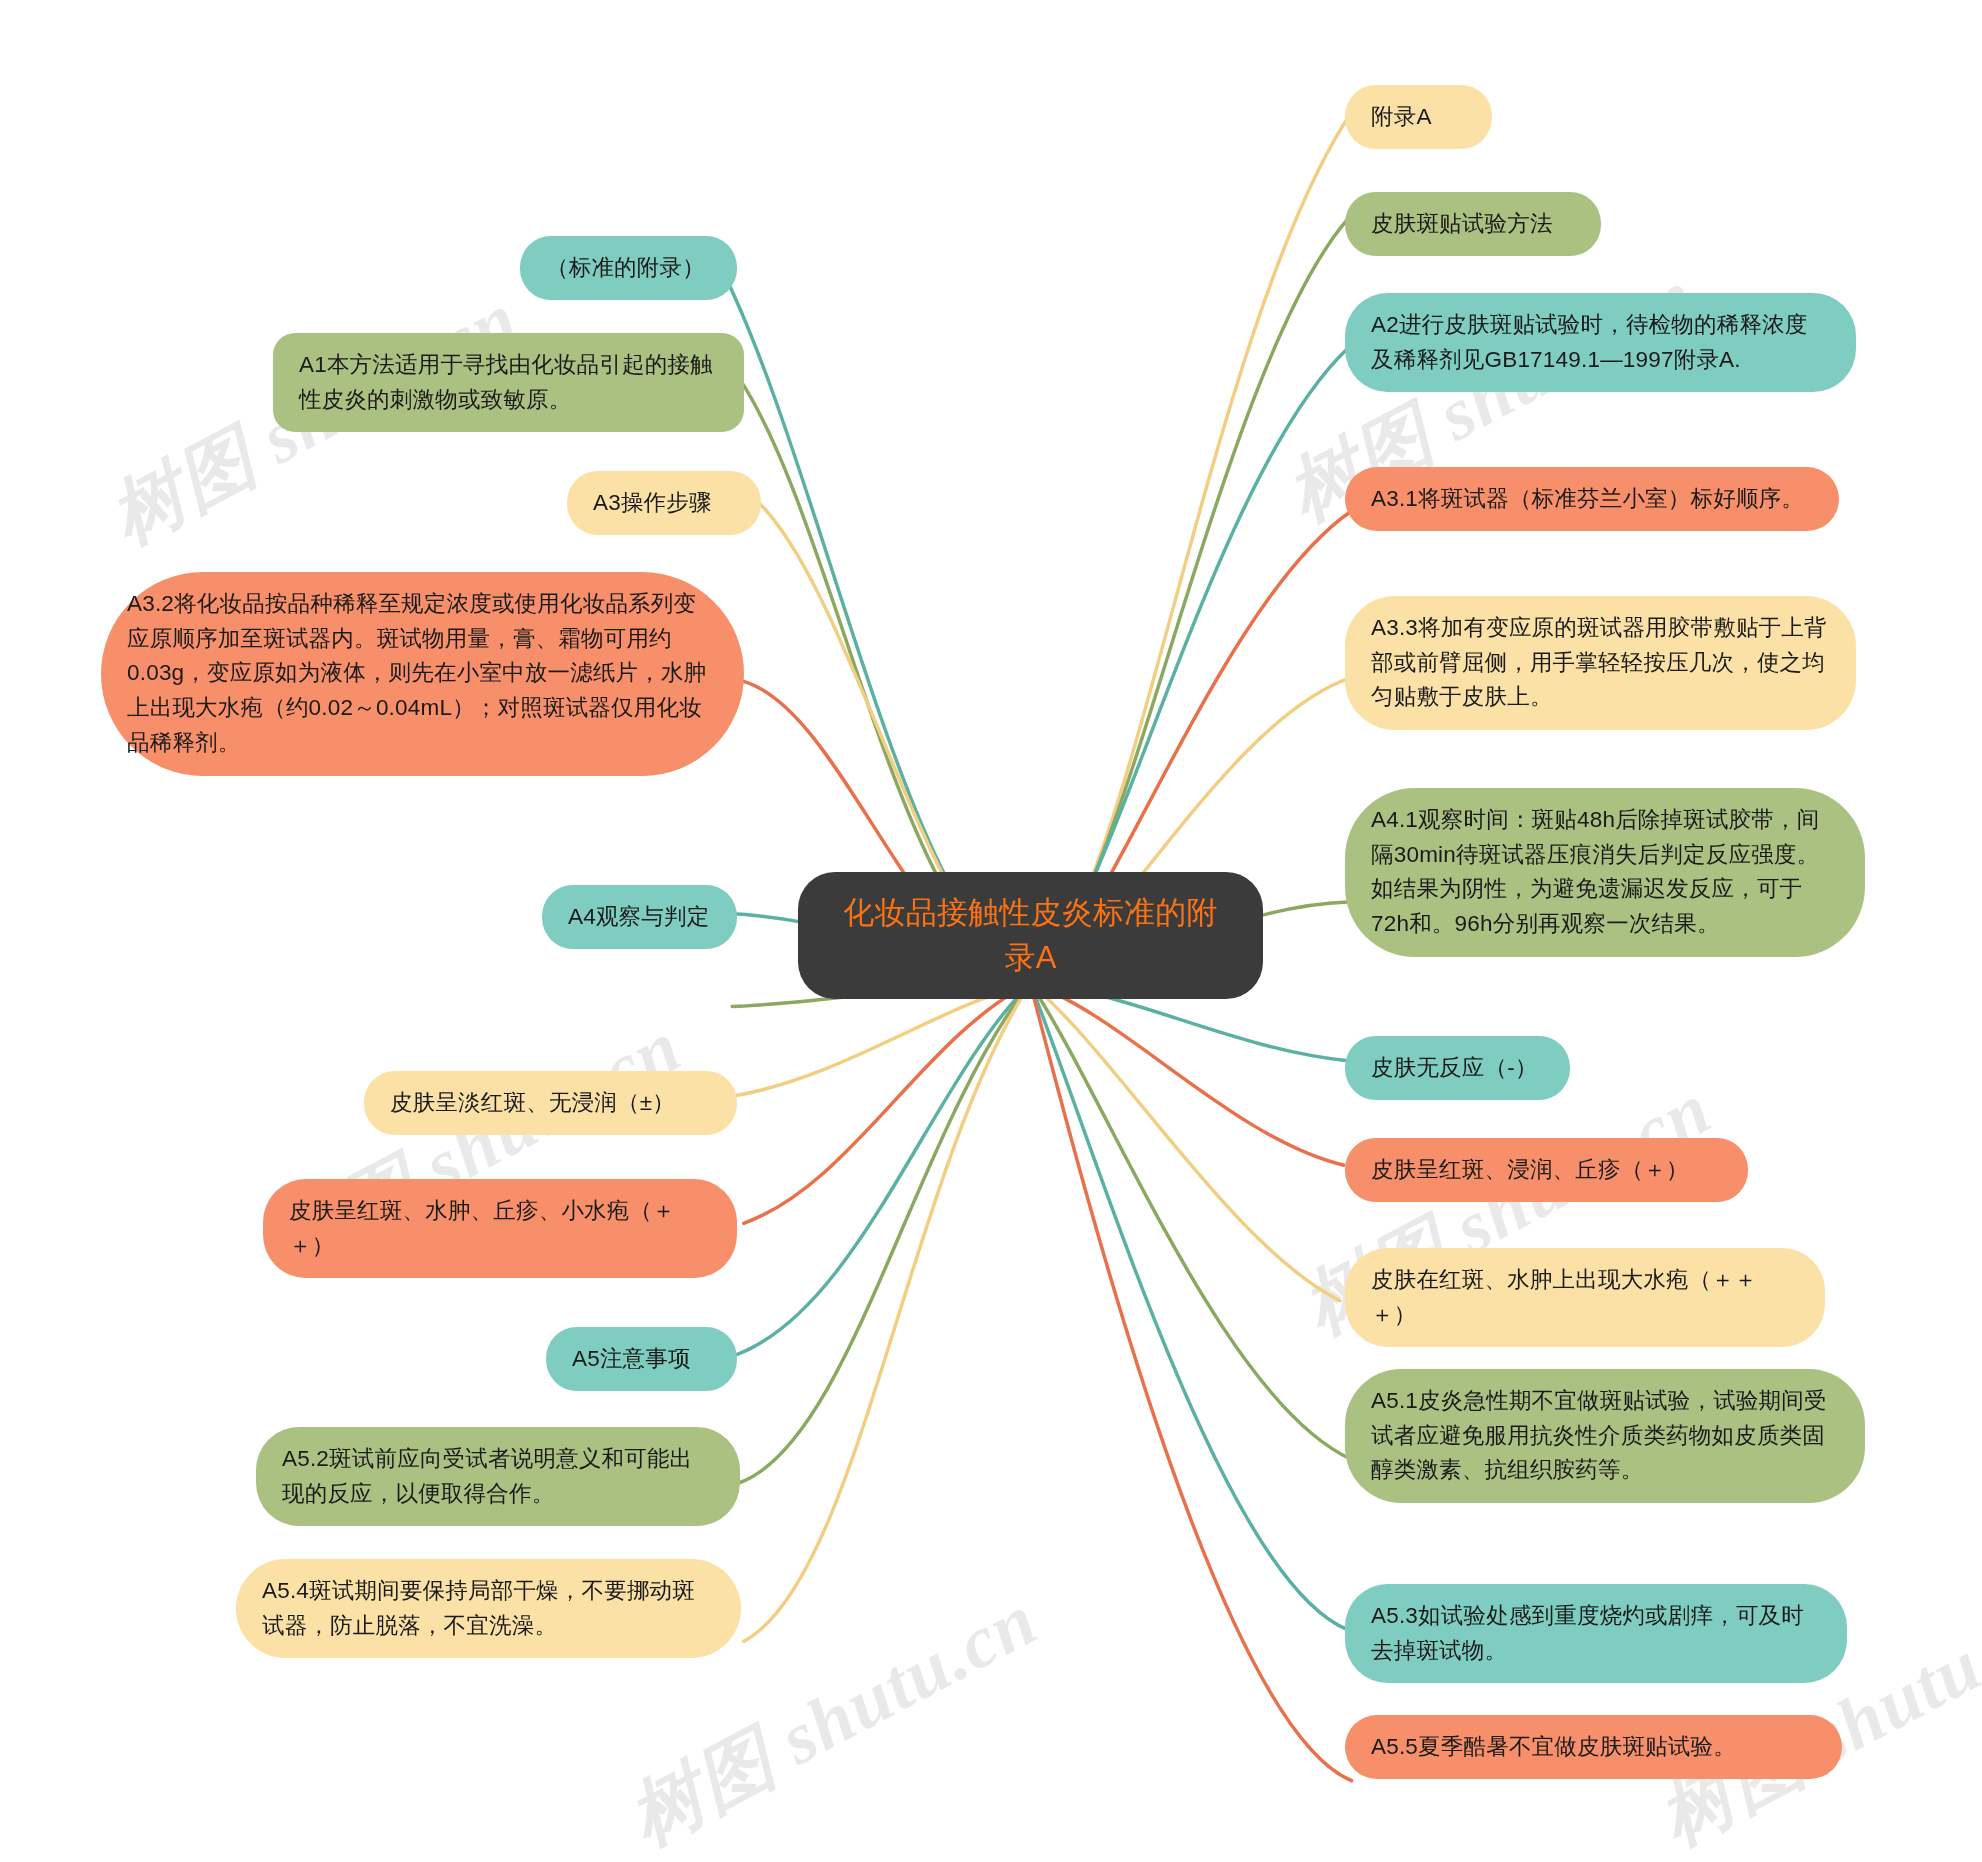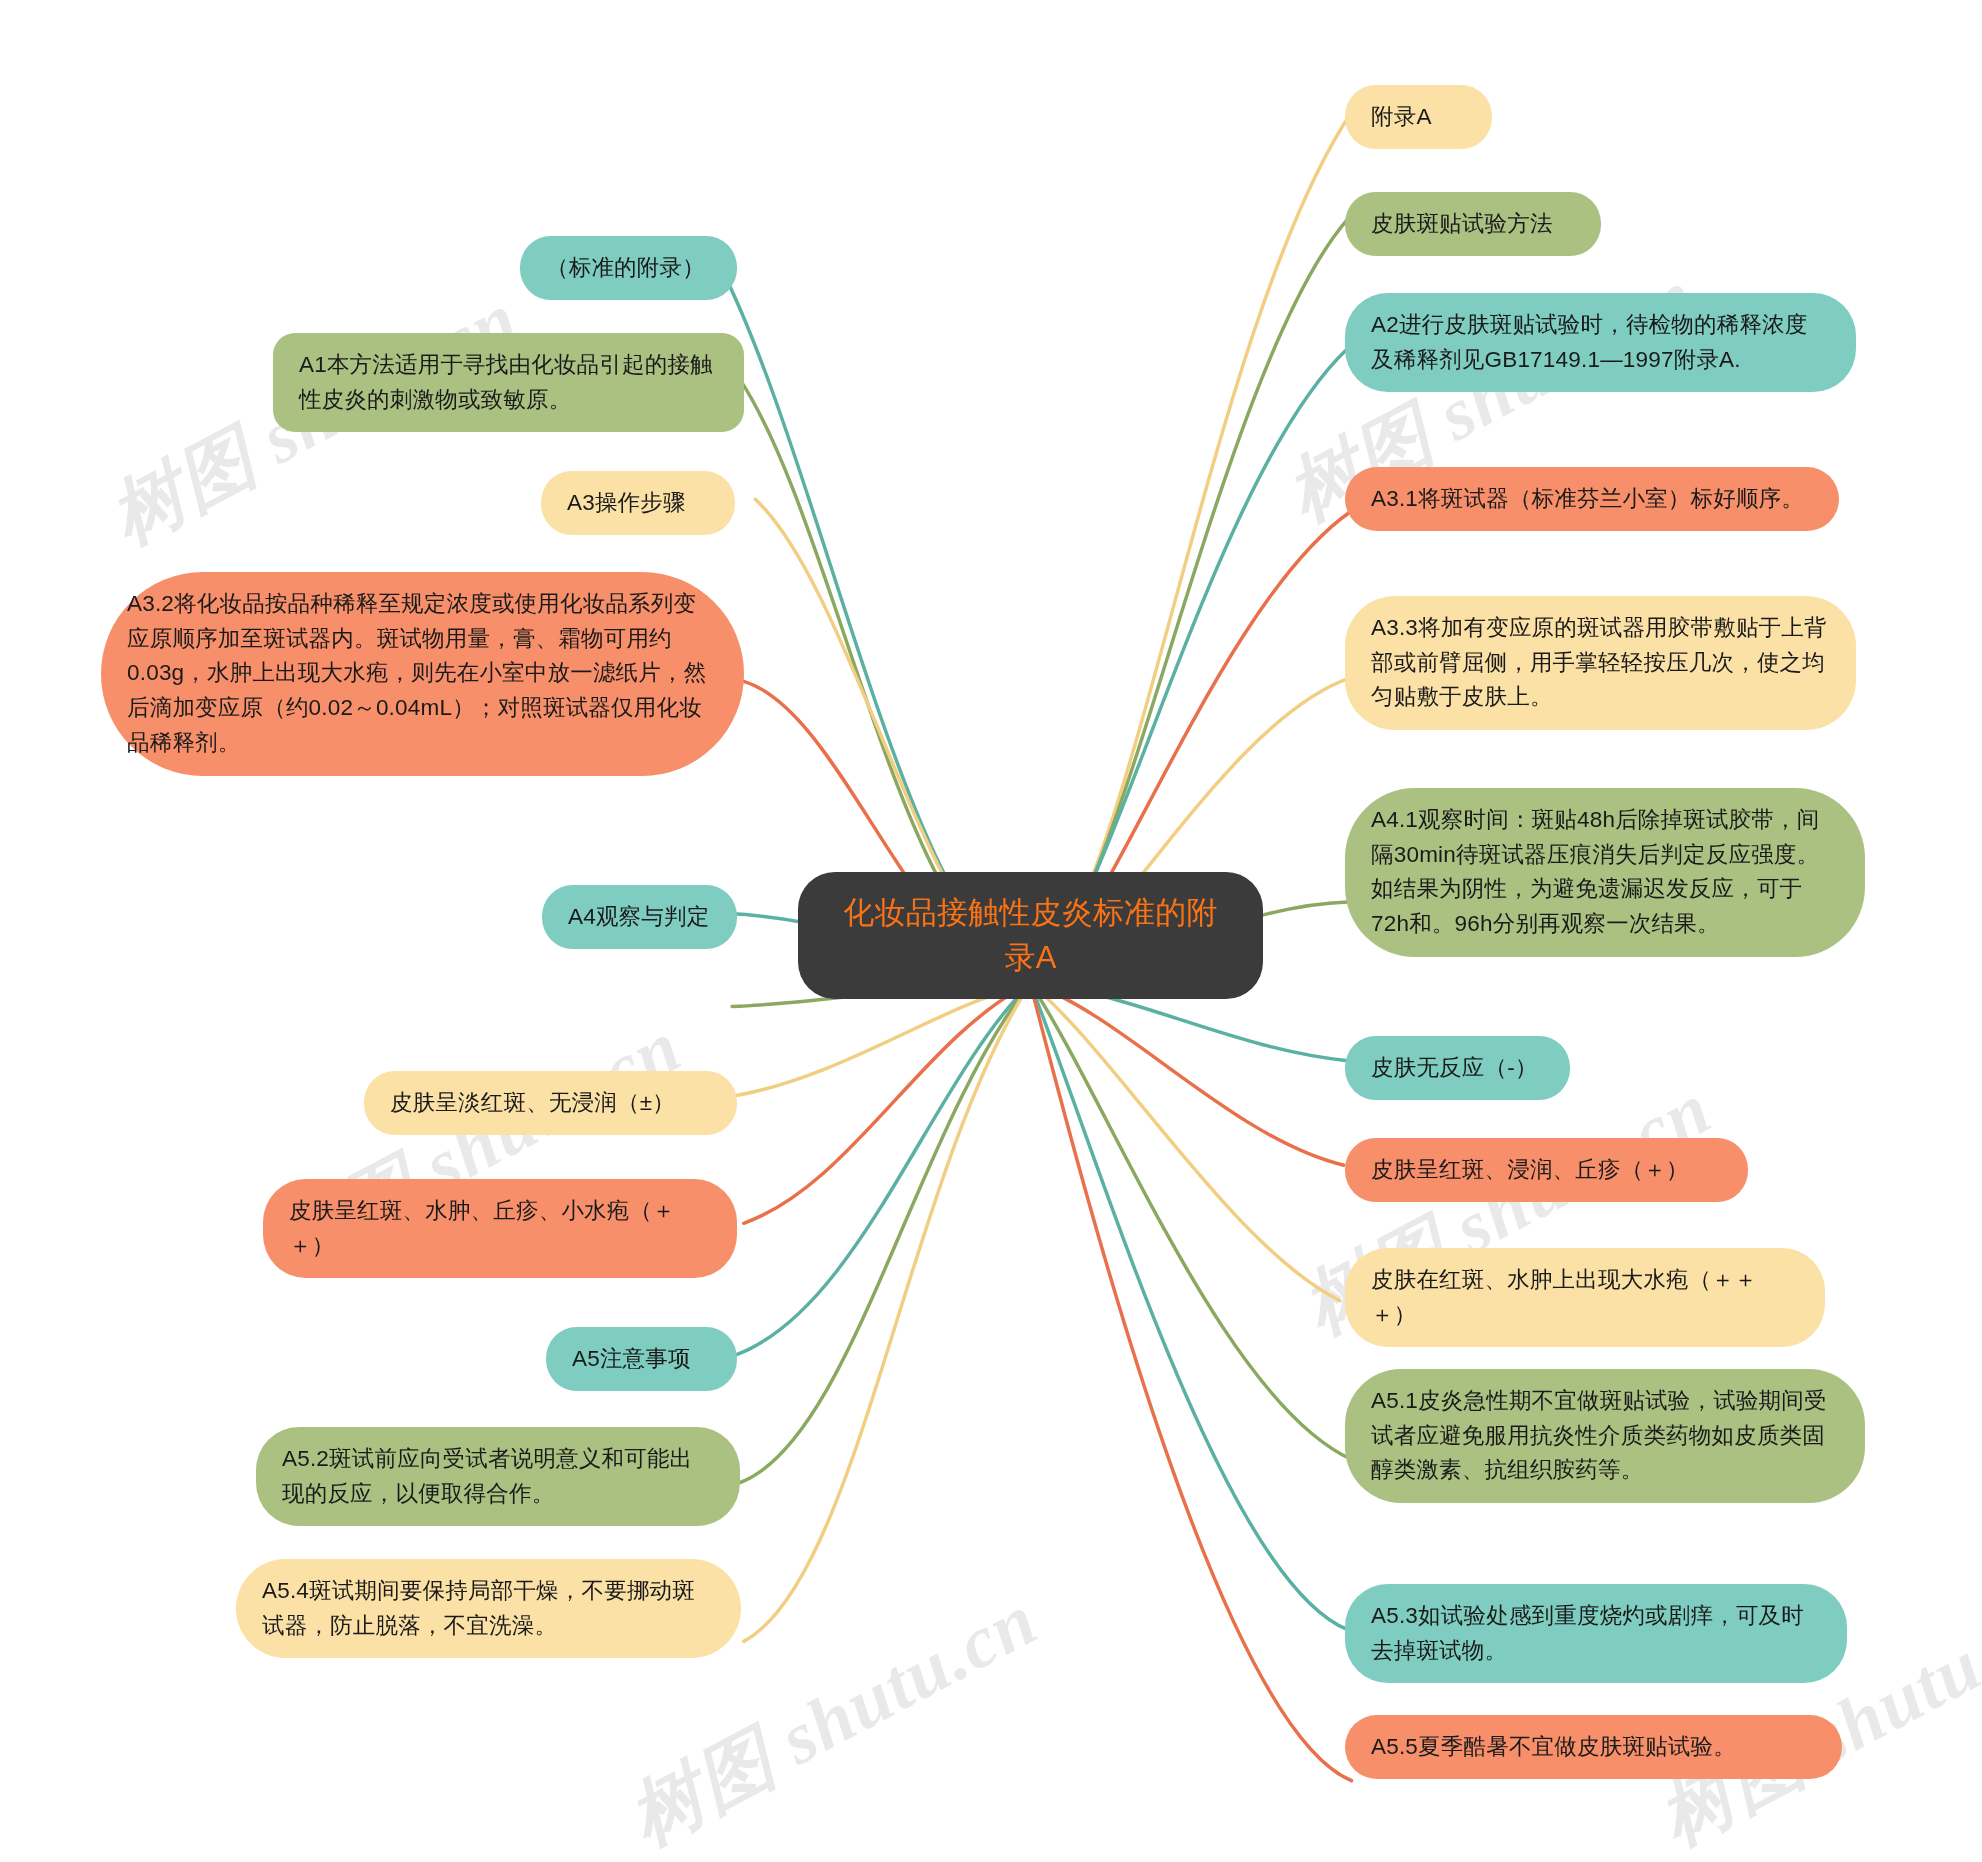--- a/index.html
+++ b/index.html
@@ -87,26 +87,26 @@
   </svg>
 
   <div class="node c-teal pill" style="left:520px;top:236px;width:217px;justify-content:center;">
     <span>（标准的附录）</span>
   </div>
 
   <div class="node c-green" style="left:273px;top:333px;width:471px;">
     <span>A1本方法适用于寻找由化妆品引起的接触性皮炎的刺激物或致敏原。</span>
   </div>
 
-  <div class="node c-yellow pill" style="left:541px;top:471px;width:194px;justify-content:center;">
+  <div class="node c-yellow pill" style="left:567px;top:471px;width:194px;justify-content:center;">
     <span>A3操作步骤</span>
   </div>
 
   <div class="node c-orange" style="left:101px;top:572px;width:643px;border-radius:147px;">
-    <span>A3.2将化妆品按品种稀释至规定浓度或使用化妆品系列变应原顺序加至斑试器内。斑试物用量，膏、霜物可用约0.03g，水肿上出现大水疱，则先在小室中放一滤纸片，然后滴加变应原（约0.02～0.04mL）；对照斑试器仅用化妆品稀释剂。</span>
+    <span>A3.2将化妆品按品种稀释至规定浓度或使用化妆品系列变应原顺序加至斑试器内。斑试物用量，膏、霜物可用约0.03g，变应原如为液体，则先在小室中放一滤纸片，水肿上出现大水疱（约0.02～0.04mL）；对照斑试器仅用化妆品稀释剂。</span>
   </div>
 
   <div class="node c-teal pill" style="left:542px;top:885px;width:195px;justify-content:center;">
     <span>A4观察与判定</span>
   </div>
 
 
   <div class="node c-yellow pill" style="left:364px;top:1071px;width:373px;justify-content:center;">
     <span>皮肤呈淡红斑、无浸润（±）</span>
   </div>

